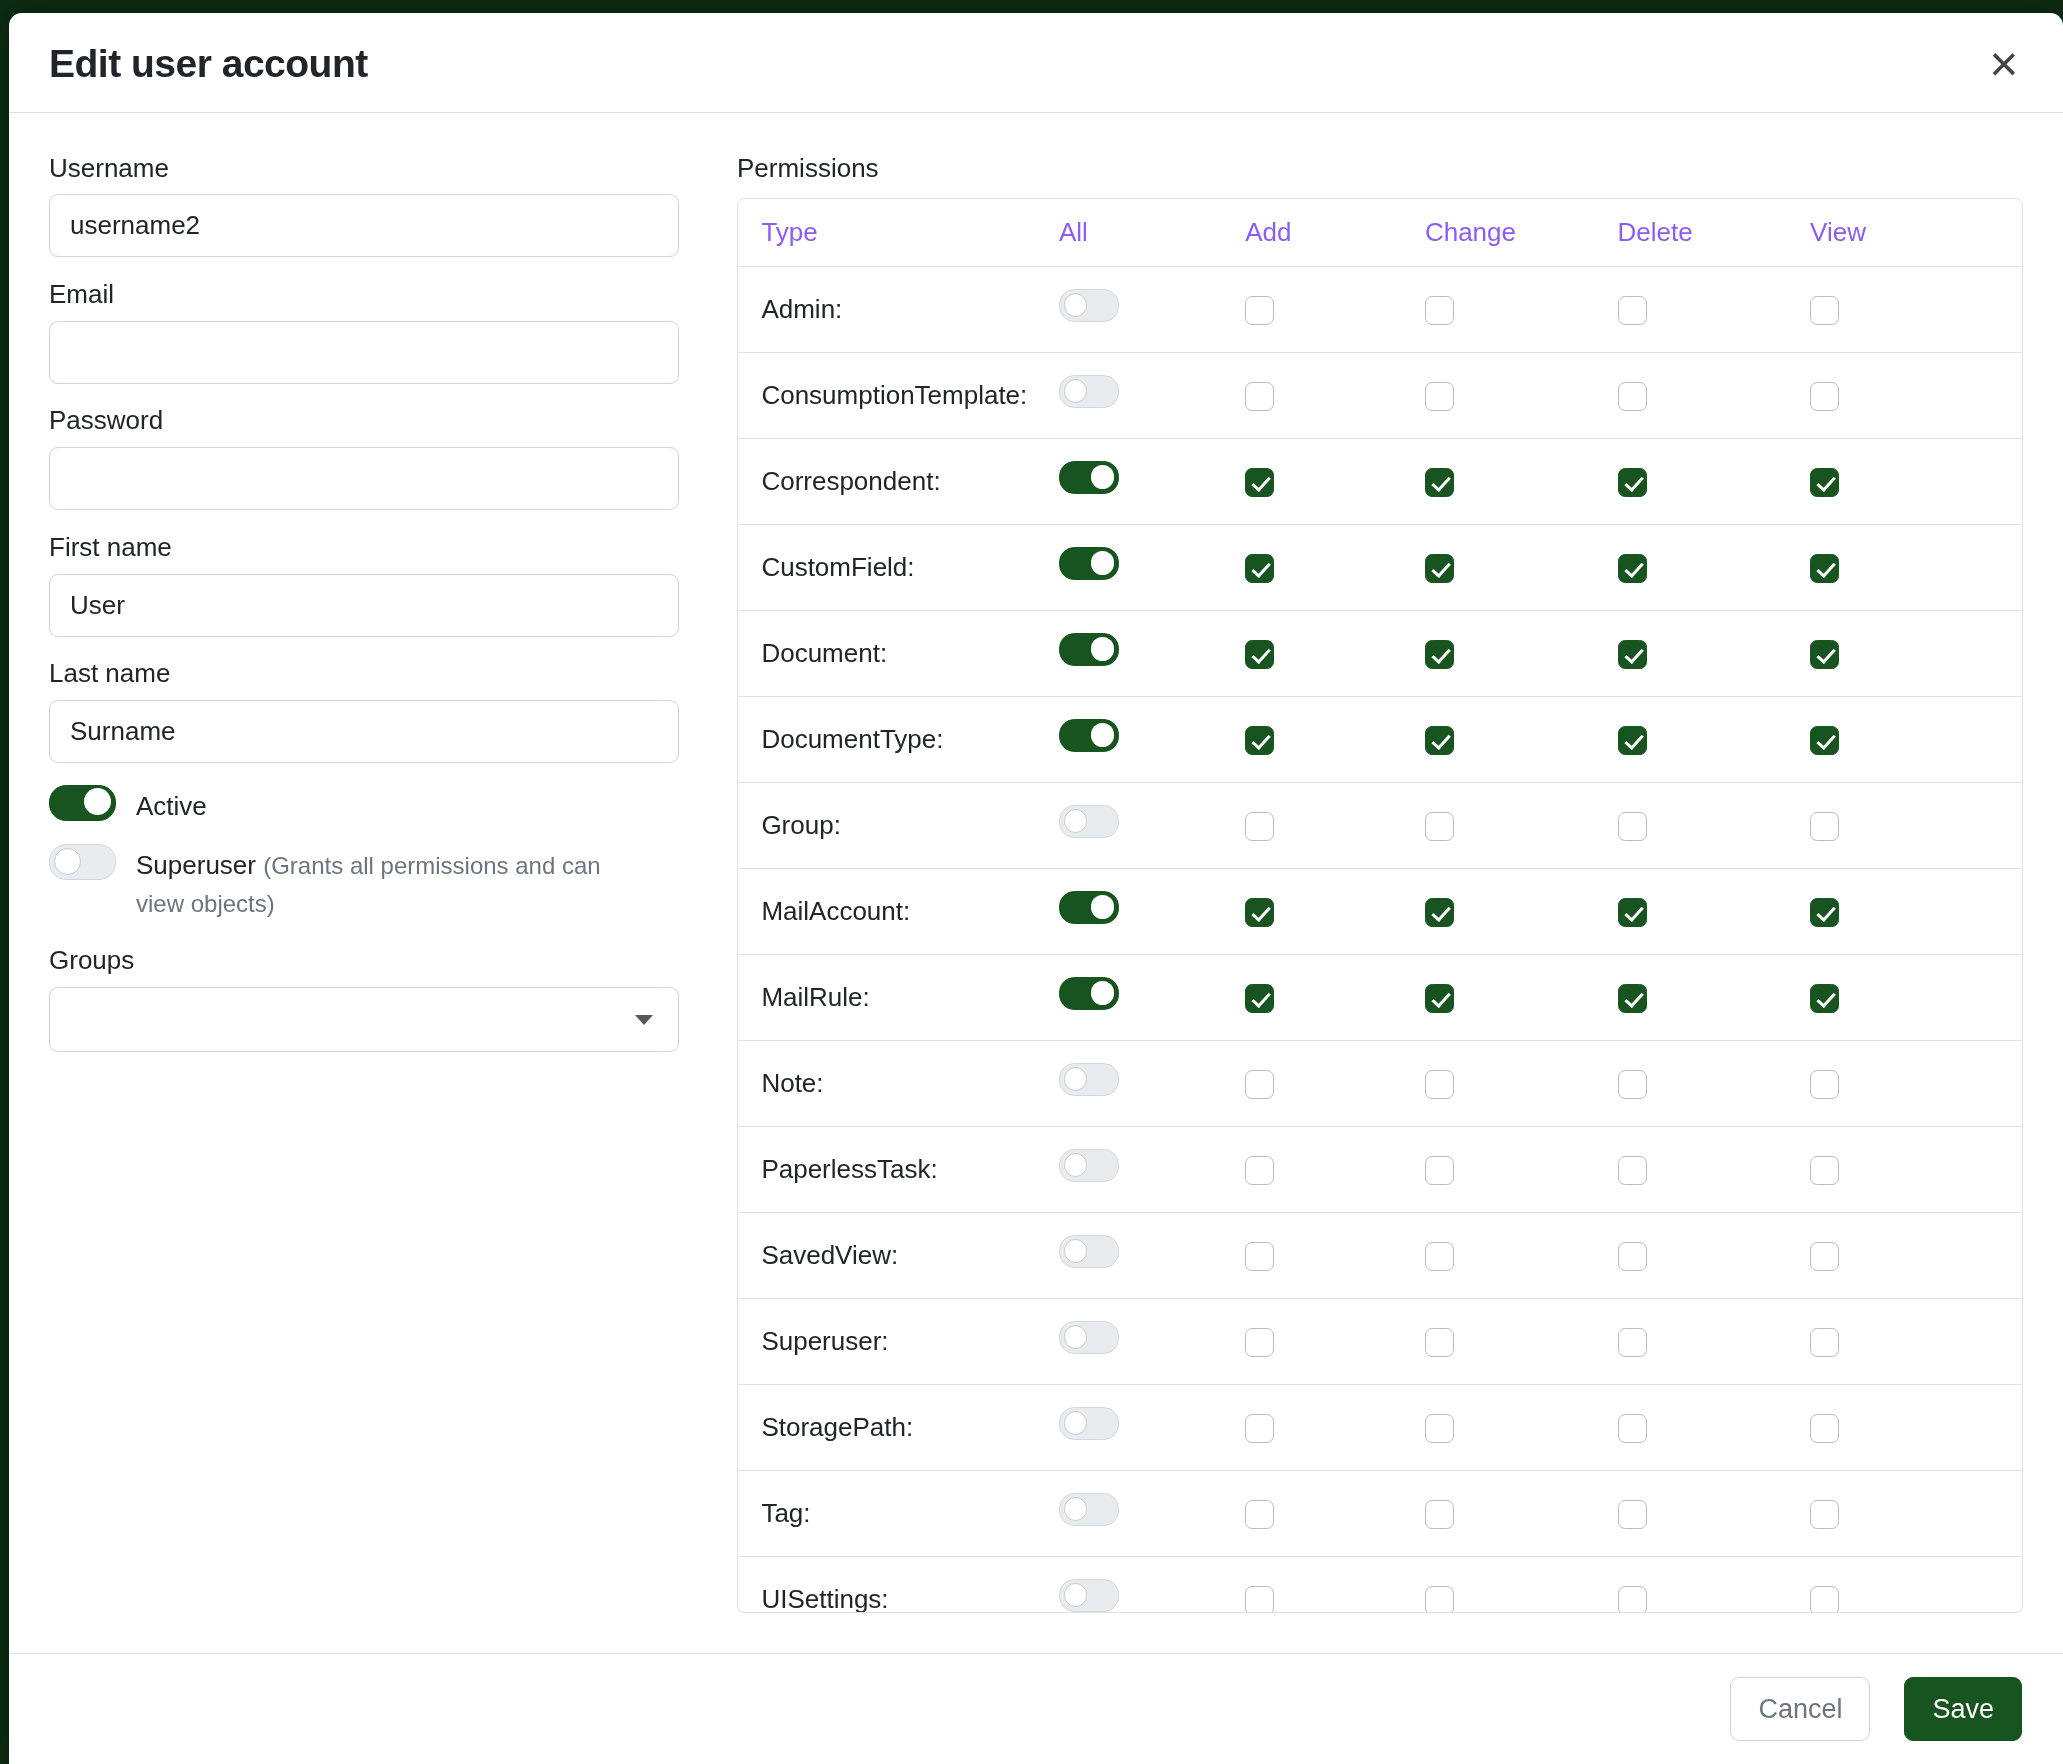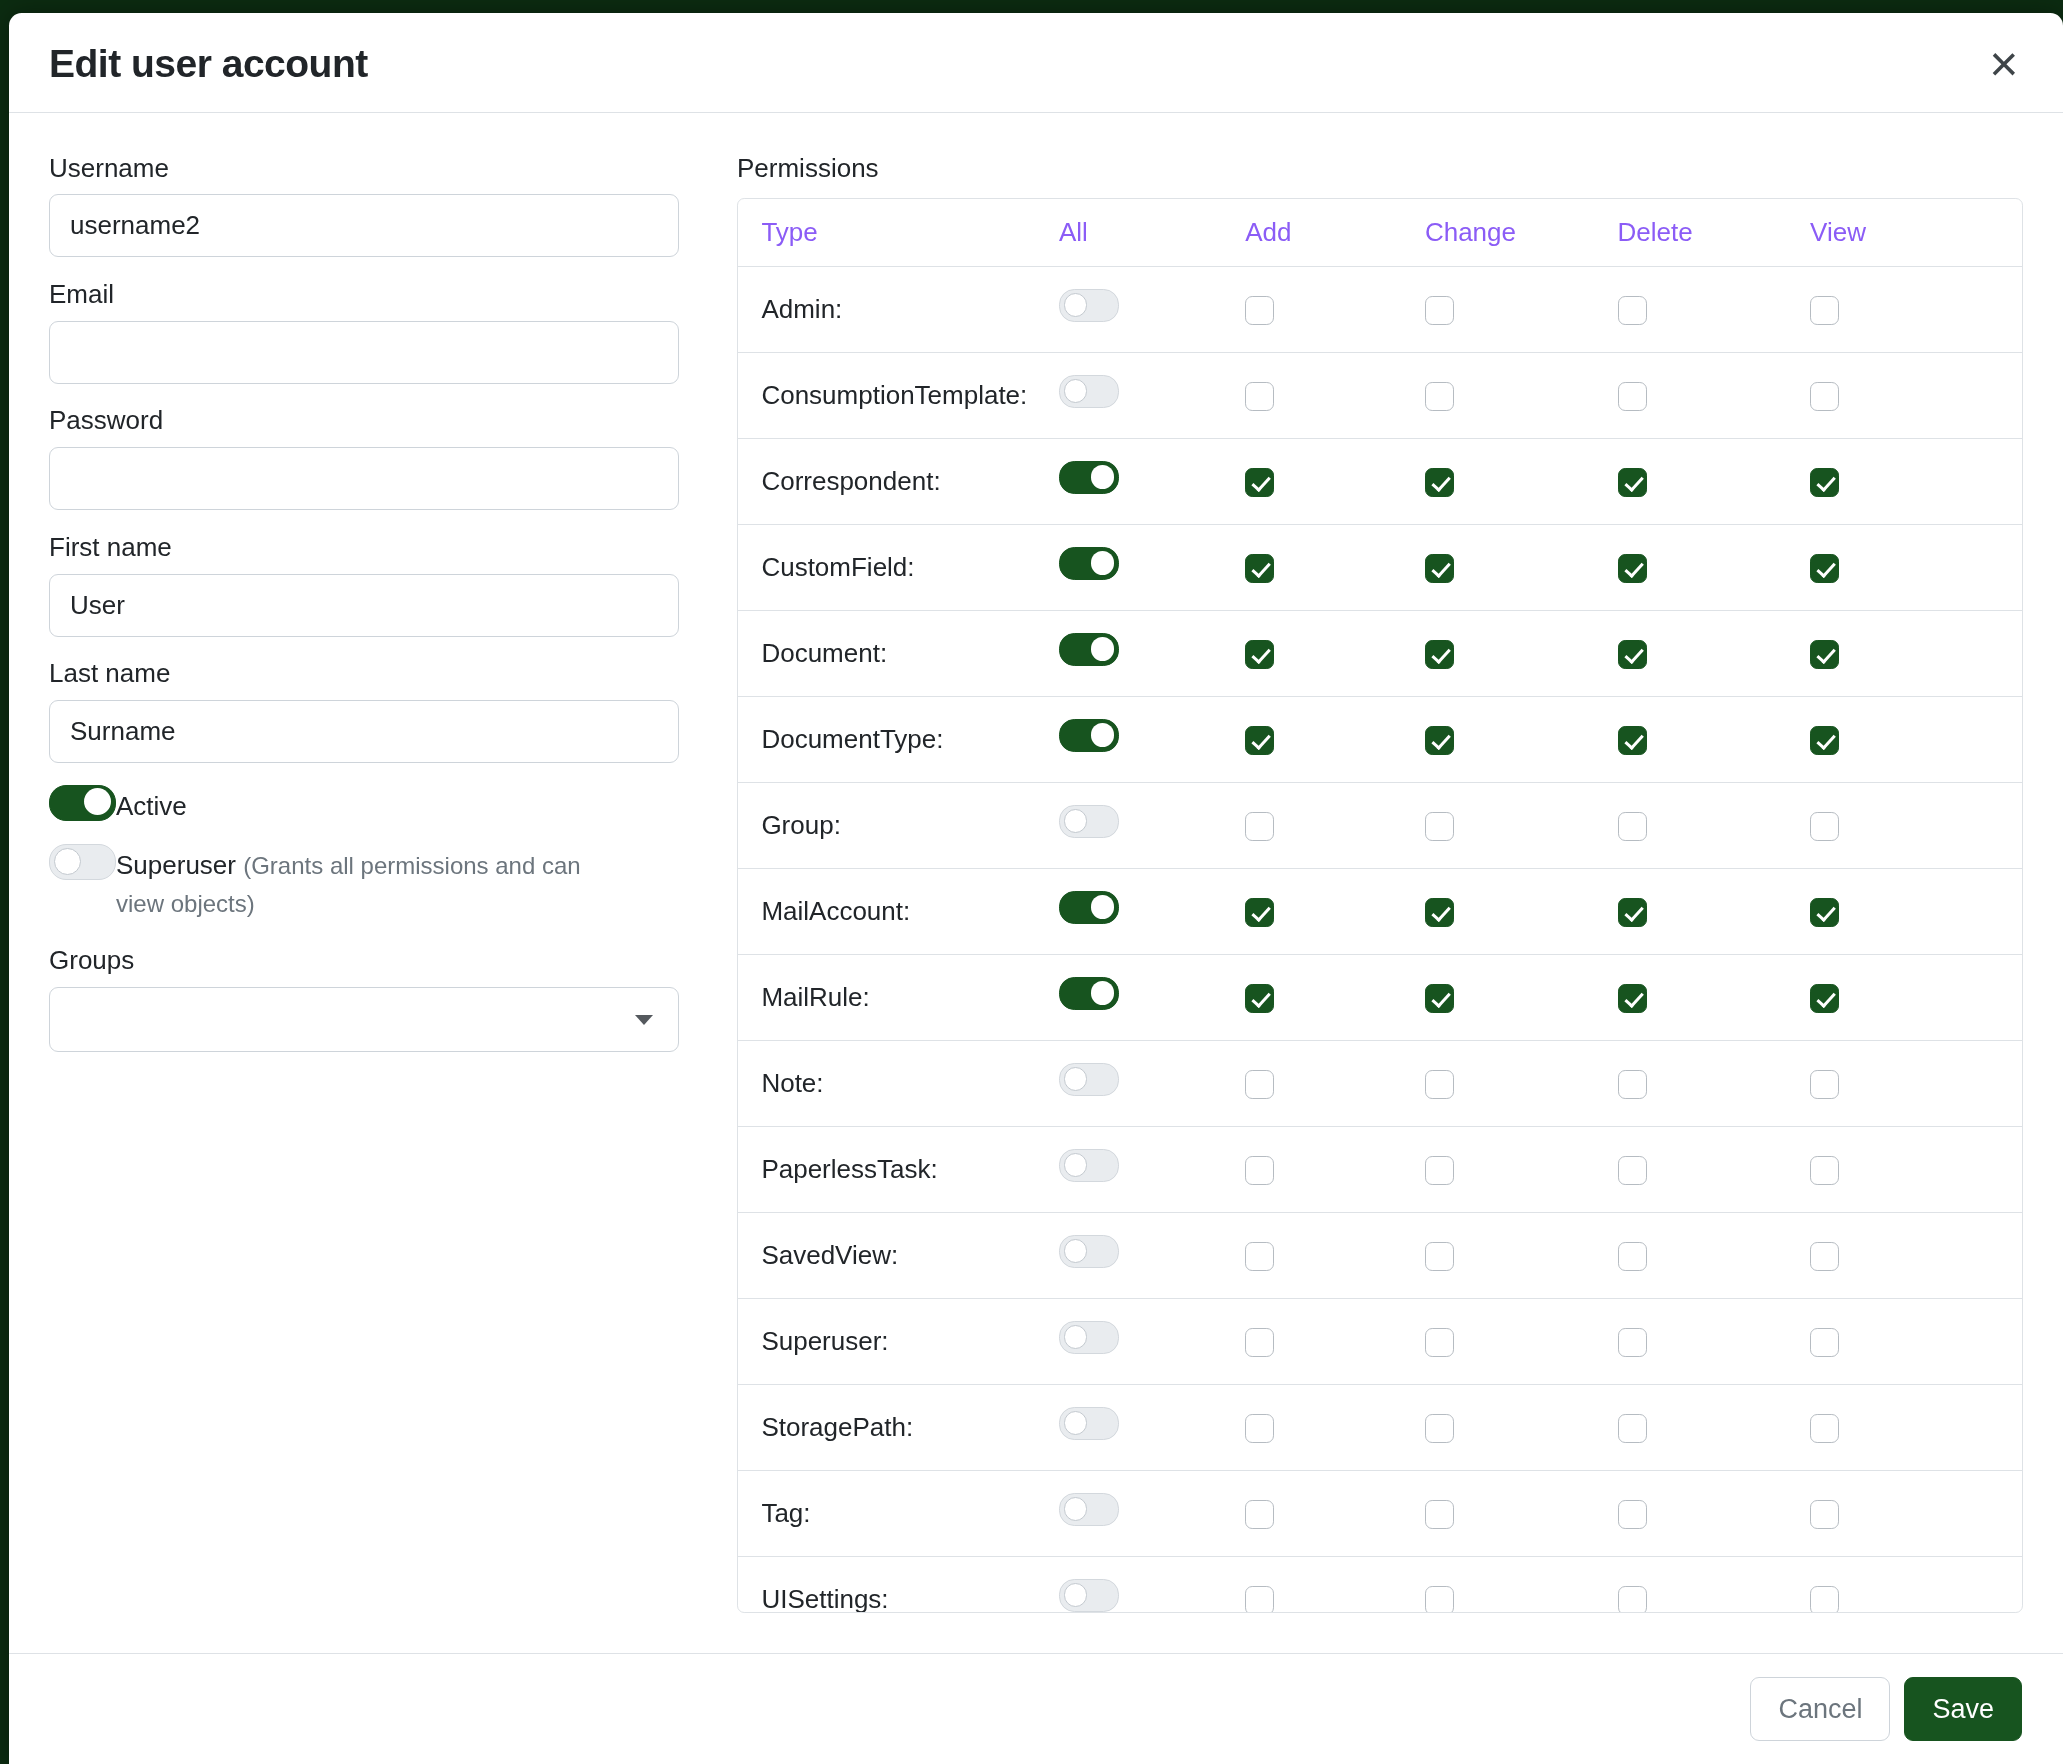--- a/index.html
+++ b/index.html
@@ -58,21 +58,21 @@
     background:#e9ecef; border:0.9px solid #d3d8dd;
     box-sizing:content-box; cursor:pointer; flex:0 0 auto;
   }
   .toggle .knob {
     position:absolute; top:2.7px; left:3.6px; width:27px; height:27px;
     border-radius:50%; background:#fff; border:0.9px solid #c3c9cf;
     box-sizing:border-box;
   }
   .toggle.on { background:var(--primary,#17541f); border-color:var(--primary,#17541f); }
   .toggle.on .knob { left:auto; right:3.6px; border:none; }
-  .switch-row { display:flex; align-items:flex-start; margin:14px 0 18px 0; }
+  .switch-row { display:flex; align-items:flex-start; gap:20px; margin:14px 0 18px 0; }
   .switch-text { font-size:26px; font-weight:500; line-height:1.45; padding-top:3.6px; max-width:504px; }
   .hint { color:#6c757d; font-weight:400; font-size:24px; }
   .groups-field { margin-top:22px; }
 
   
   .right-col { flex:1; display:flex; flex-direction:column; min-width:0; }
   .perm-label { font-size:26px; margin-bottom:14.4px; }
   .perm-table-wrap { border:0.9px solid #dee2e6; border-radius:7.2px; overflow:hidden; background:#fff; }
   table.perm-table { width:100%; border-collapse:collapse; }
   .perm-table th {
@@ -95,21 +95,21 @@
     content:""; position:absolute; left:10px; top:3.6px;
     width:7.2px; height:15.3px;
     border:solid #fff; border-width:0 3.6px 3.6px 0;
     transform:rotate(42deg);
   }
 
   
   .modal-footer {
     border-top:0.9px solid #dee2e6;
     padding:23.4px 41px; display:flex; justify-content:flex-end;
-    align-items:center; gap:14px;
+    align-items:center; gap:34px;
   }
   .btn {
     font-size:27px; border-radius:9px; padding:14.4px 27px;
     font-family:inherit; cursor:pointer; line-height:1.2;
   }
   .btn-cancel { background:#fff; border:0.9px solid #ced4da; color:#6c757d; }
   .btn-save { background:var(--primary,#17541f); border:0.9px solid var(--primary,#17541f); color:#fff; }
 </style>
 </head>
 <body style="--primary: #17541f; --backdrop: #0c2c11;">

